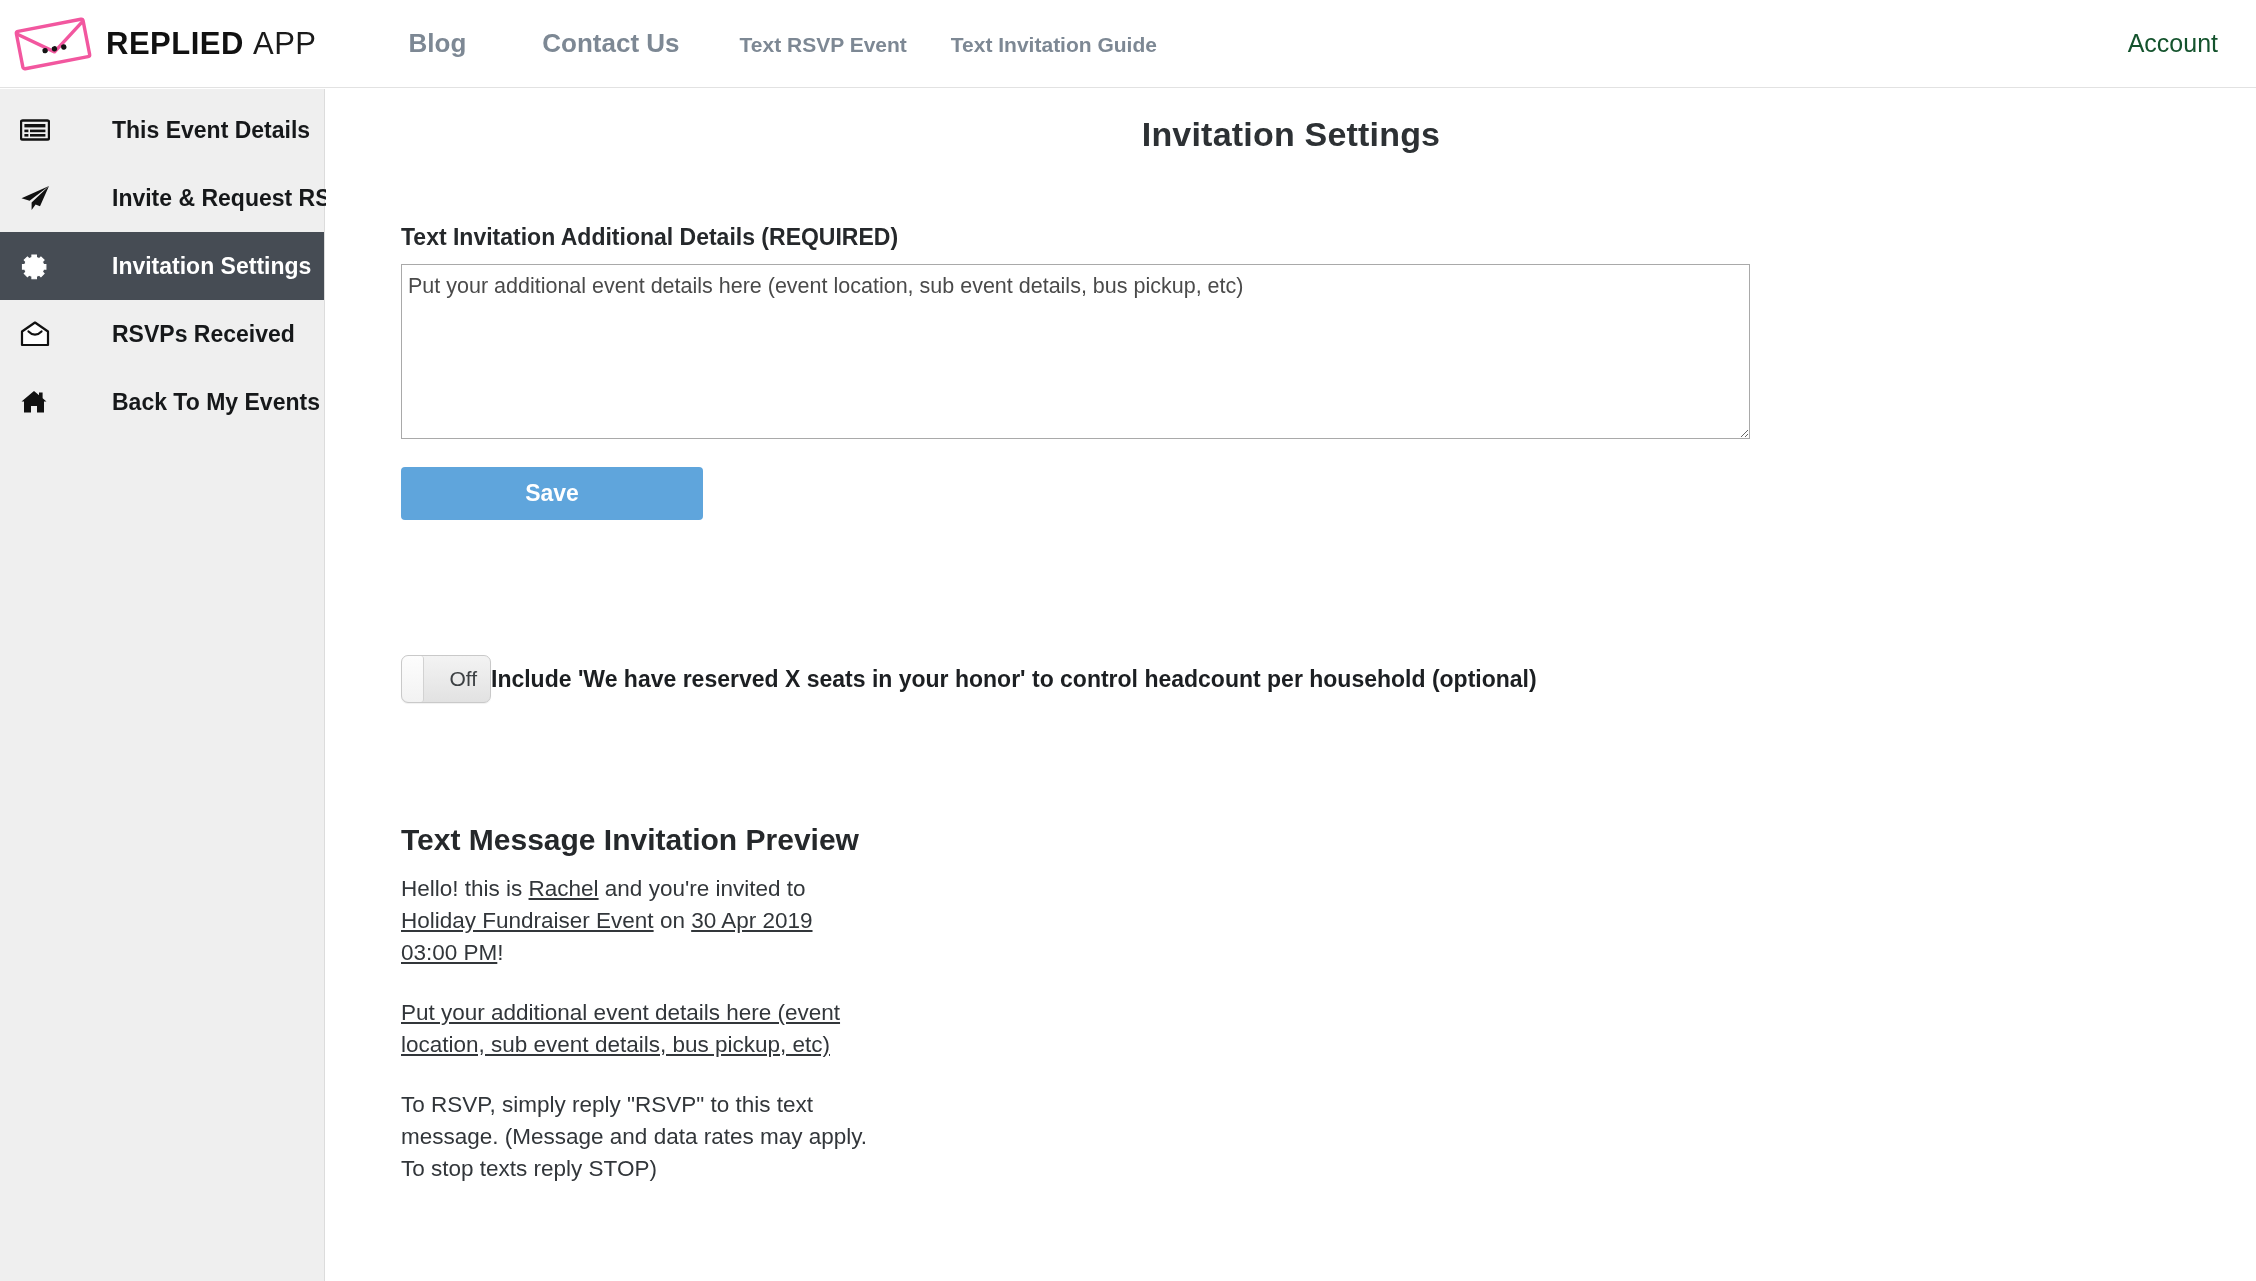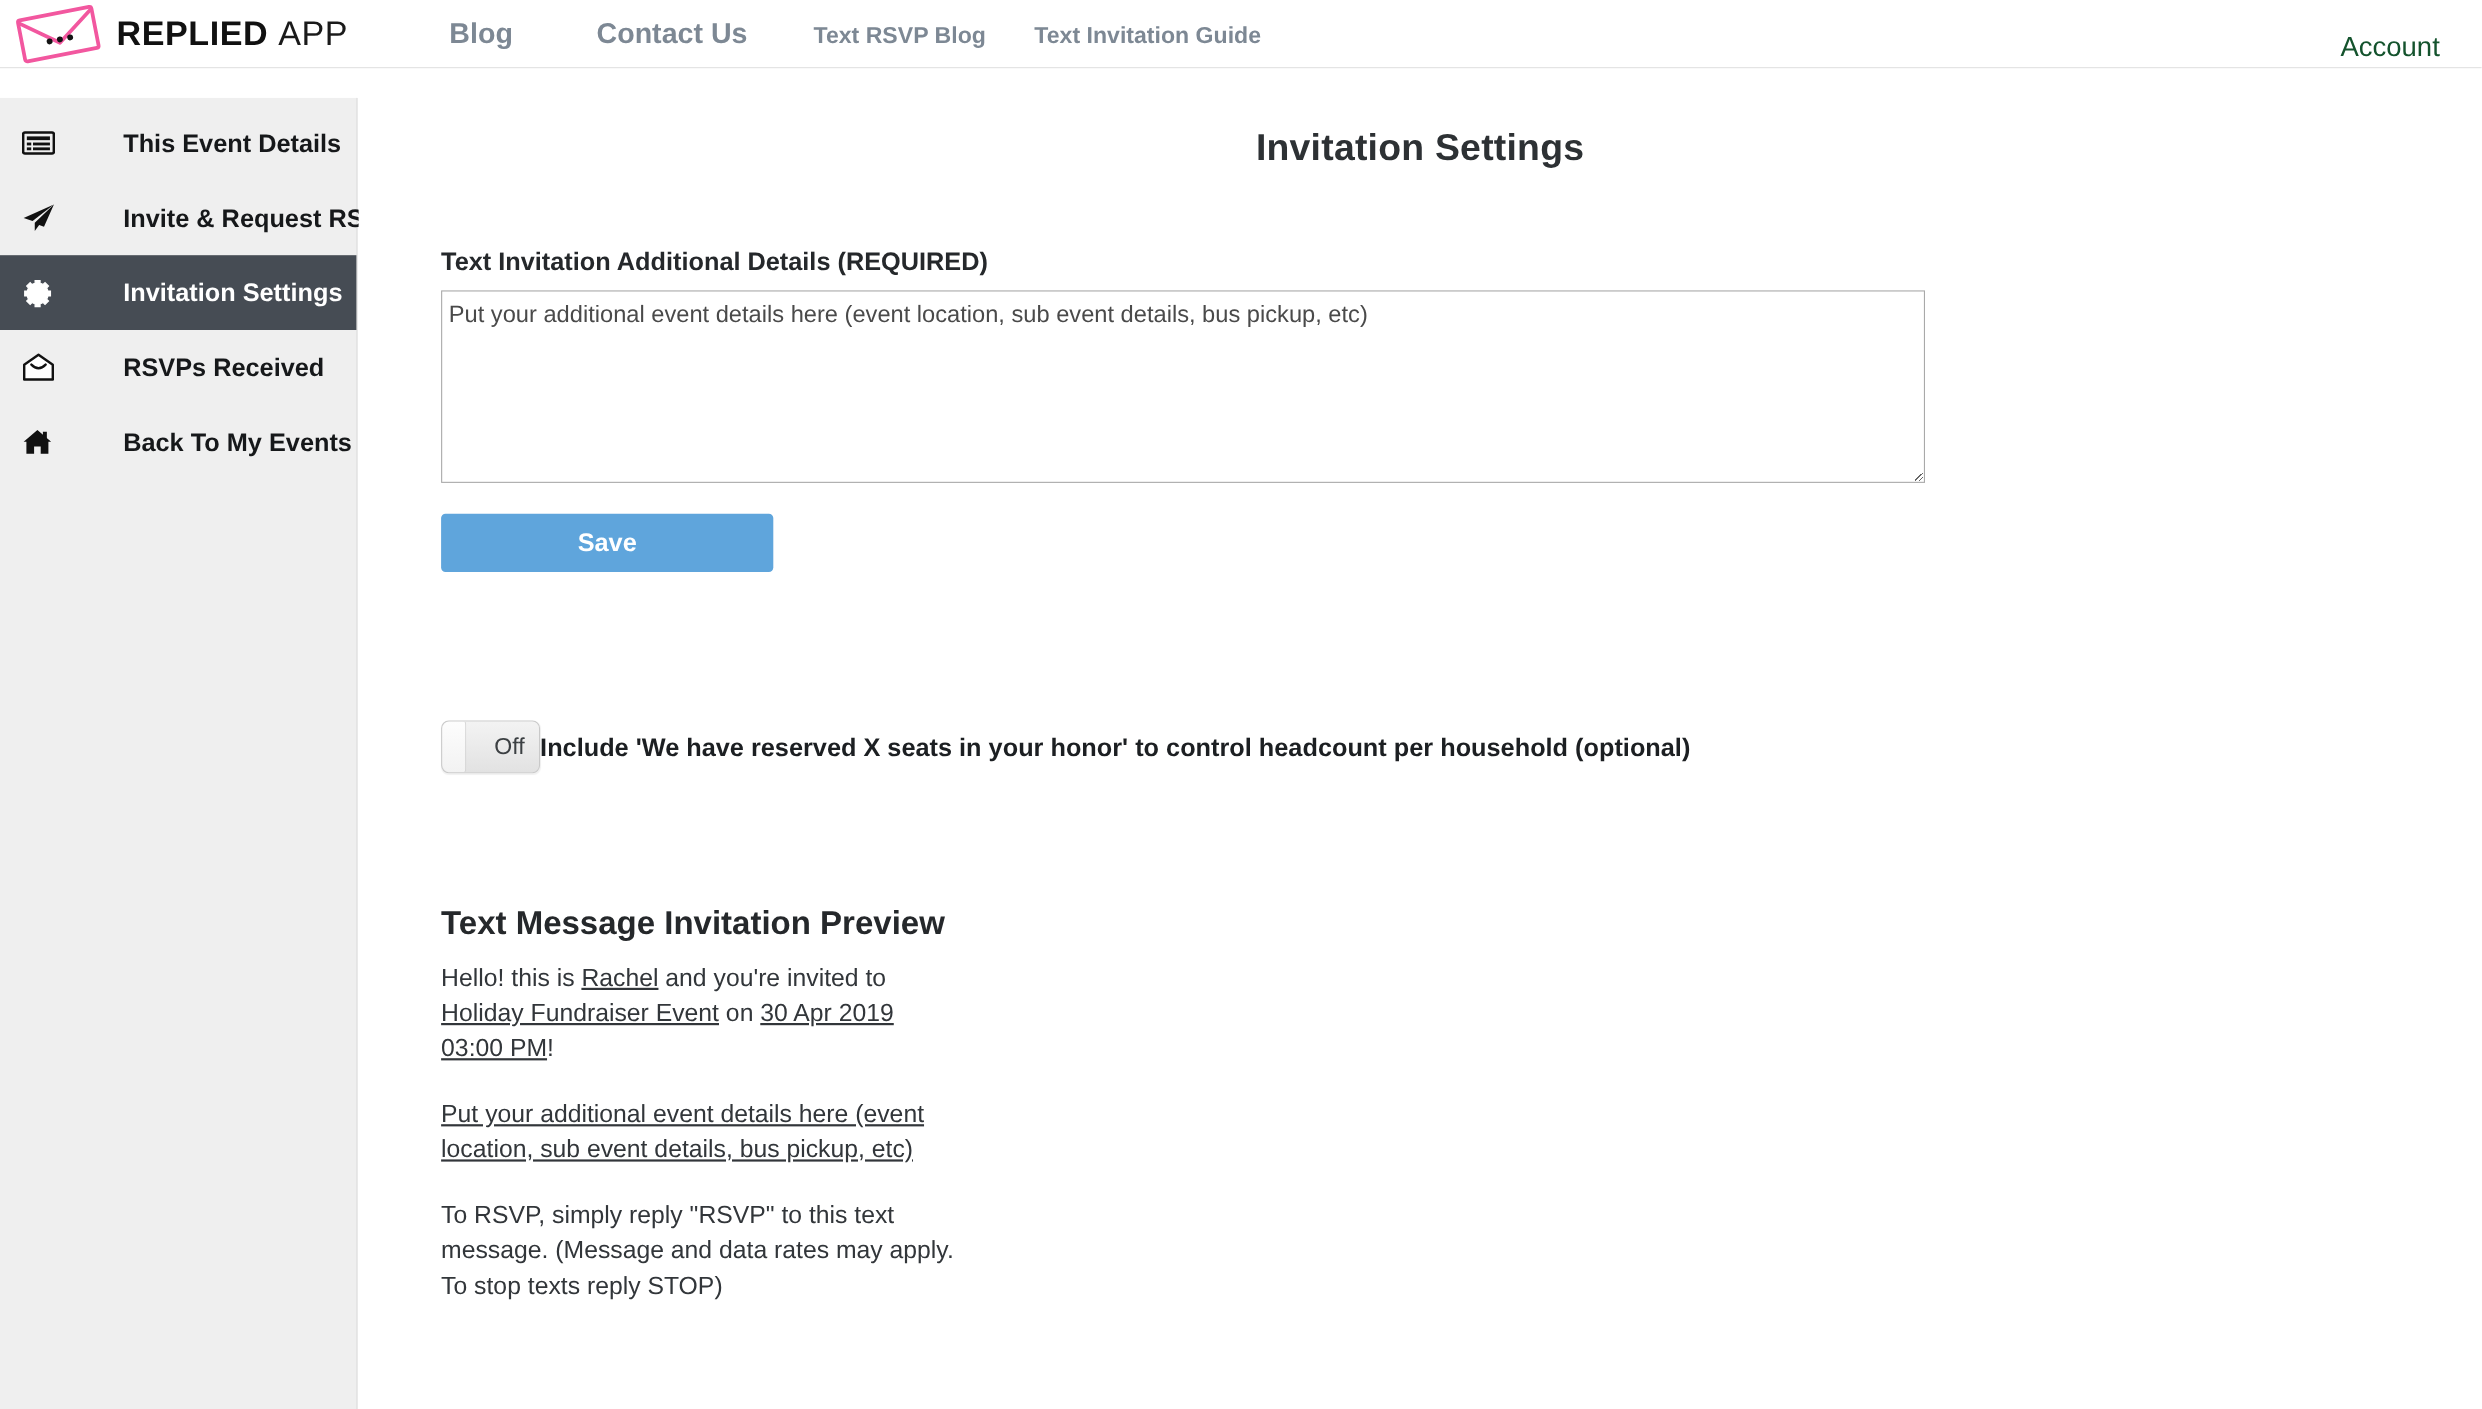--- a/index.html
+++ b/index.html
@@ -8,21 +8,21 @@
     margin: 0; padding: 0;
     width: 2256px; height: 1281px;
     background: #ffffff;
     font-family: "Liberation Sans", sans-serif;
     overflow: hidden;
   }
 
   
   #topbar {
     position: absolute; left: 0; top: 0;
-    width: 2256px; height: 62px;
+    width: 2256px; height: 88px;
     background: #ffffff;
     border-bottom: 1px solid #e2e2e2;
     display: flex; align-items: center;
   }
   #brand {
     display: flex; align-items: center;
     margin-left: 14px;
     gap: 14px;
   }
   #brand-mark { width: 78px; height: 56px; display:block; }
@@ -208,21 +208,21 @@
     <div id="brand-text">
       <span class="b1">REPLIED</span><span>&nbsp;</span><span class="b2">APP</span>
     </div>
   </div>
 
   <div id="mainnav">
     <a class="nav-link lg" href="#">Blog</a>
     <span class="nav-gap-1"></span>
     <a class="nav-link lg" href="#">Contact Us</a>
     <span class="nav-gap-2"></span>
-    <a class="nav-link sm" href="#">Text RSVP Blog</a>
+    <a class="nav-link sm" href="#">Text RSVP Event</a>
     <span class="nav-gap-3"></span>
     <a class="nav-link sm" href="#">Text Invitation Guide</a>
   </div>
 
   <a id="account-link" href="#">Account</a>
 </div>
 
 <div id="sidebar">
 
   <div class="side-item">

